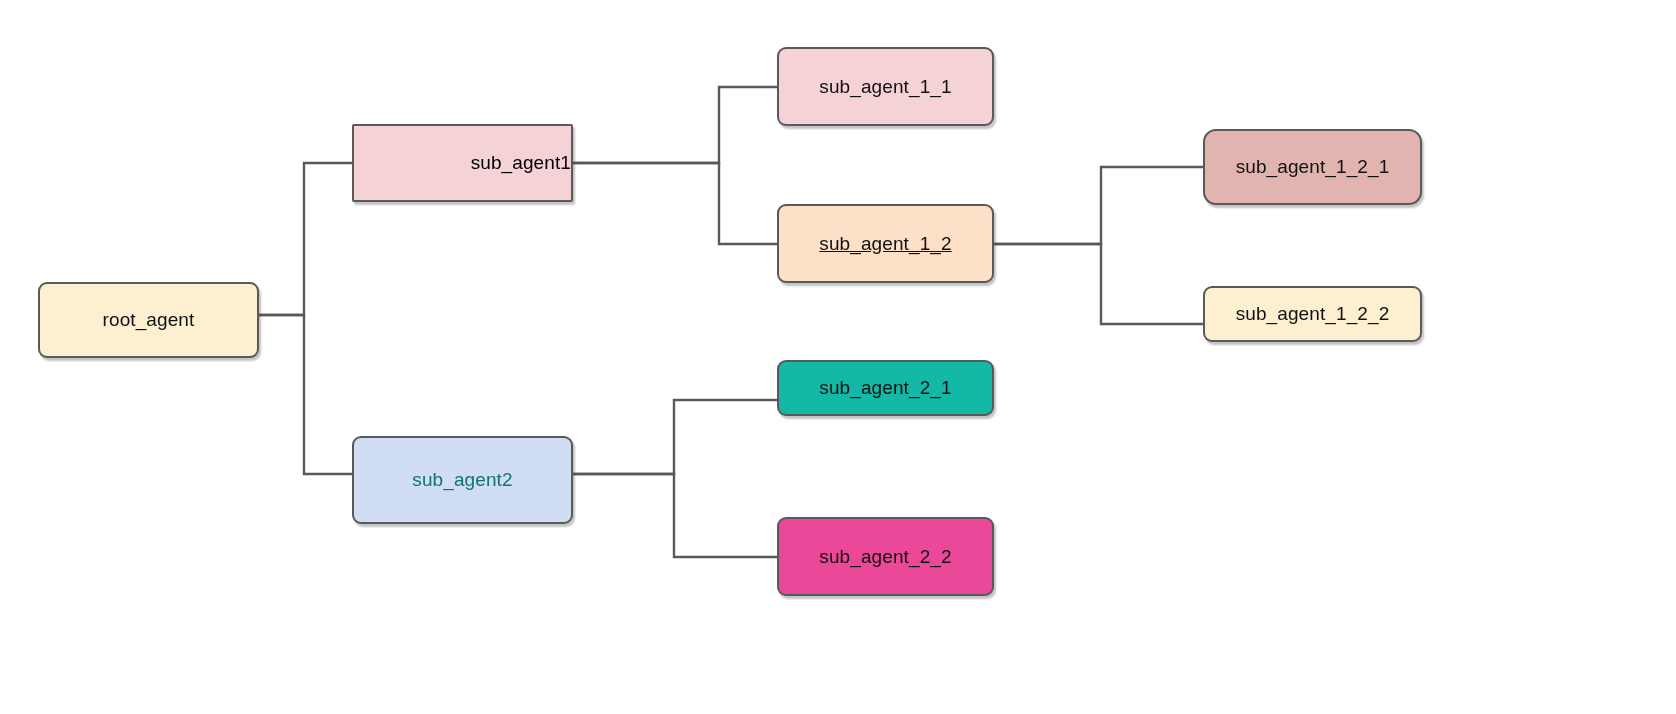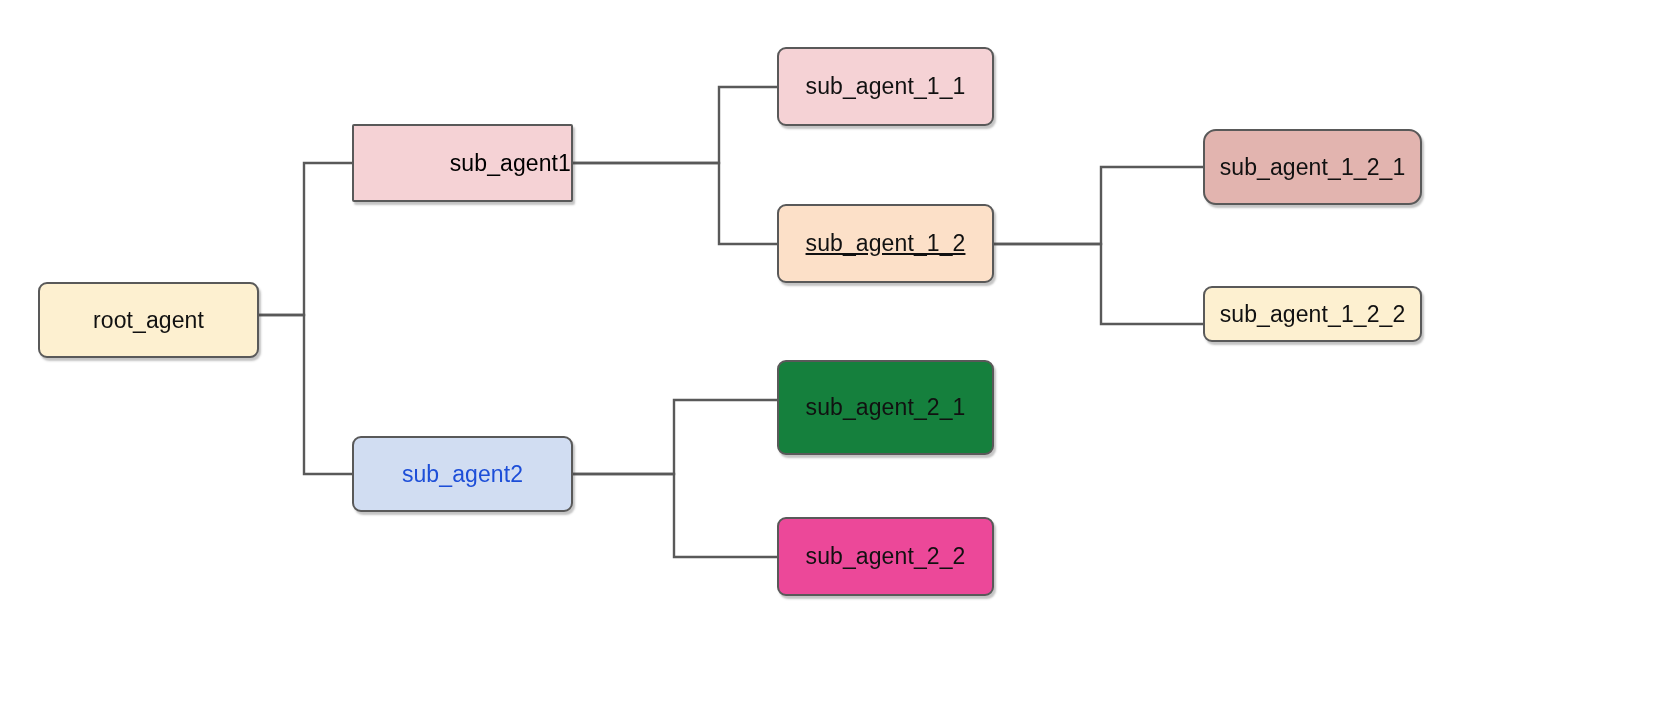--- a/index.html
+++ b/index.html
@@ -26,21 +26,21 @@
   .node {
     position: absolute;
     box-sizing: border-box;
     display: flex;
     align-items: center;
     justify-content: center;
     border: 2.4px solid #595959;
     border-radius: 9px;
     box-shadow: 2px 3px 2px rgba(60,60,60,0.30);
     color: #111111;
-    font-size: 23px;
+    font-size: 19px;
     font-weight: 400;
     letter-spacing: 0.1px;
     white-space: nowrap;
     user-select: none;
   }
   .node-label {
     pointer-events: none;
   }
 </style>
 </head>
@@ -57,30 +57,30 @@
       <path d="M 994 244 L 1101 244 L 1101 167 L 1203 167" fill="none" stroke="#595959" stroke-width="2.4" stroke-linecap="butt" stroke-linejoin="miter"></path>
       <path d="M 994 244 L 1101 244 L 1101 324 L 1203 324" fill="none" stroke="#595959" stroke-width="2.4" stroke-linecap="butt" stroke-linejoin="miter"></path>
     </svg>
   <div id="node-layer">
       <div class="node" style="left: 38px; top: 282px; width: 221px; height: 76px; background: rgb(253, 240, 208); border-color: rgb(89, 89, 89); border-radius: 9px; color: rgb(17, 17, 17);">
         <span class="node-label">root_agent</span>
       </div>
       <div class="node" style="left: 352px; top: 124px; width: 221px; height: 78px; background: rgb(245, 210, 213); border-color: rgb(89, 89, 89); border-radius: 2px; color: #000000; justify-content: flex-end;">
         <span class="node-label">sub_agent1</span>
       </div>
-      <div class="node" style="left: 352px; top: 436px; width: 221px; height: 76px; background: rgb(209, 221, 242); border-color: rgb(89, 89, 89); border-radius: 9px; color: #1d4ed8;">
+      <div class="node" style="left: 352px; top: 436px; width: 221px; height: 88px; background: rgb(209, 221, 242); border-color: rgb(89, 89, 89); border-radius: 9px; color: #0f766e;">
         <span class="node-label">sub_agent2</span>
       </div>
       <div class="node" style="left: 777px; top: 47px; width: 217px; height: 79px; background: rgb(245, 210, 213); border-color: rgb(89, 89, 89); border-radius: 9px; color: rgb(17, 17, 17);">
         <span class="node-label">sub_agent_1_1</span>
       </div>
       <div class="node" style="left: 777px; top: 204px; width: 217px; height: 79px; background: rgb(252, 224, 200); border-color: rgb(89, 89, 89); border-radius: 9px; color: rgb(17, 17, 17); text-decoration: underline;">
         <span class="node-label">sub_agent_1_2</span>
       </div>
-      <div class="node" style="left: 777px; top: 360px; width: 217px; height: 95px; background: #15803d; border-color: rgb(89, 89, 89); border-radius: 9px; color: rgb(17, 17, 17);">
+      <div class="node" style="left: 777px; top: 360px; width: 217px; height: 56px; background: #14b8a6; border-color: rgb(89, 89, 89); border-radius: 9px; color: rgb(17, 17, 17);">
         <span class="node-label">sub_agent_2_1</span>
       </div>
       <div class="node" style="left: 777px; top: 517px; width: 217px; height: 79px; background: #ec4899; border-color: rgb(89, 89, 89); border-radius: 9px; color: rgb(17, 17, 17);">
         <span class="node-label">sub_agent_2_2</span>
       </div>
       <div class="node" style="left: 1203px; top: 129px; width: 219px; height: 76px; background: rgb(226, 180, 175); border-color: rgb(89, 89, 89); border-radius: 13px; color: rgb(17, 17, 17);">
         <span class="node-label">sub_agent_1_2_1</span>
       </div>
       <div class="node" style="left: 1203px; top: 286px; width: 219px; height: 56px; background: rgb(253, 240, 208); border-color: rgb(89, 89, 89); border-radius: 9px; color: rgb(17, 17, 17);">
         <span class="node-label">sub_agent_1_2_2</span>

